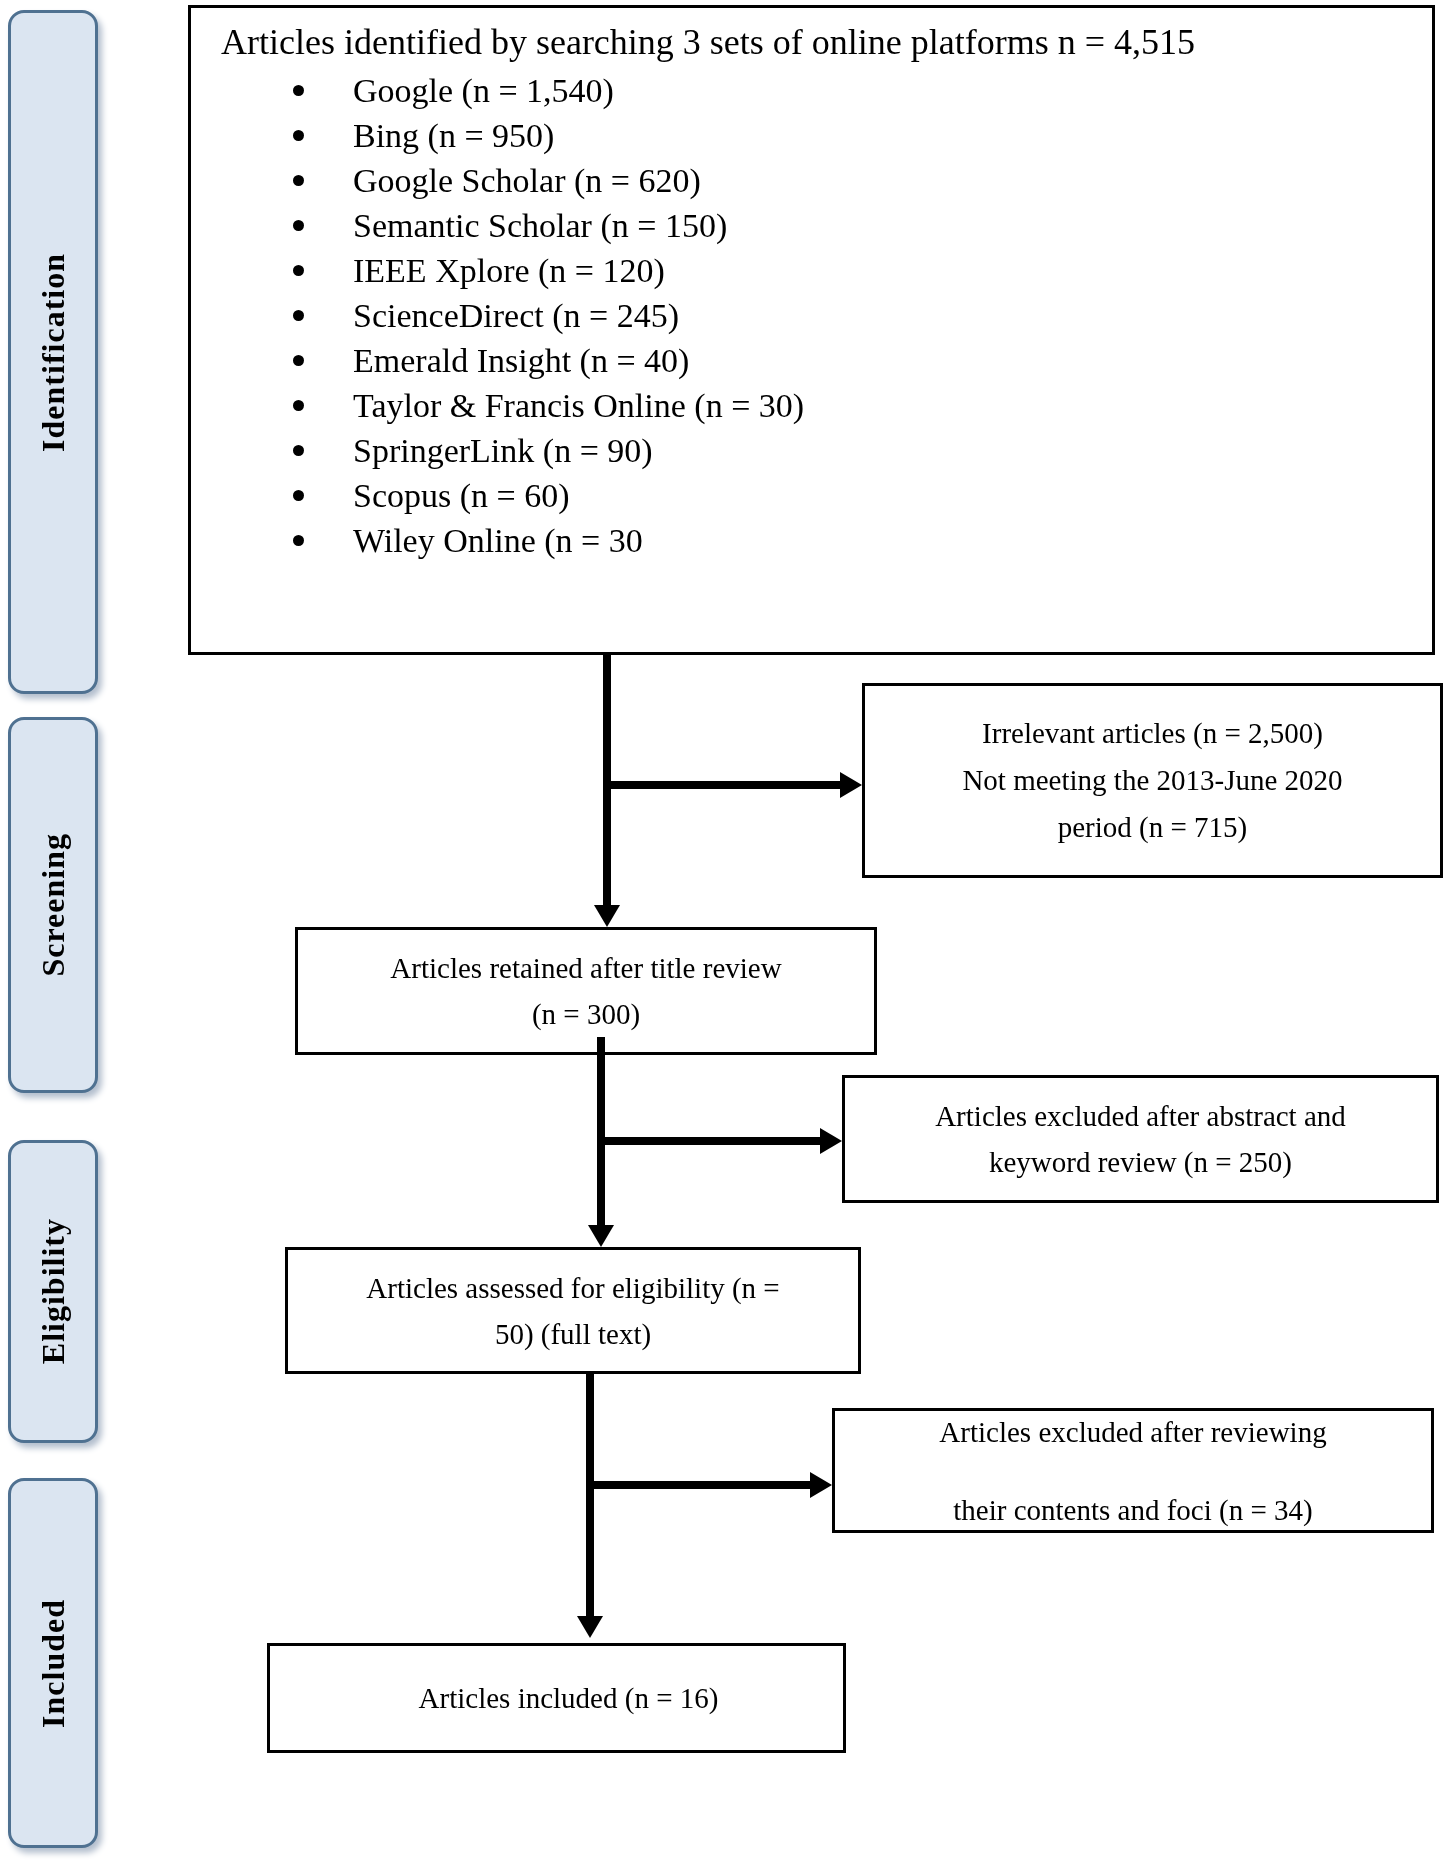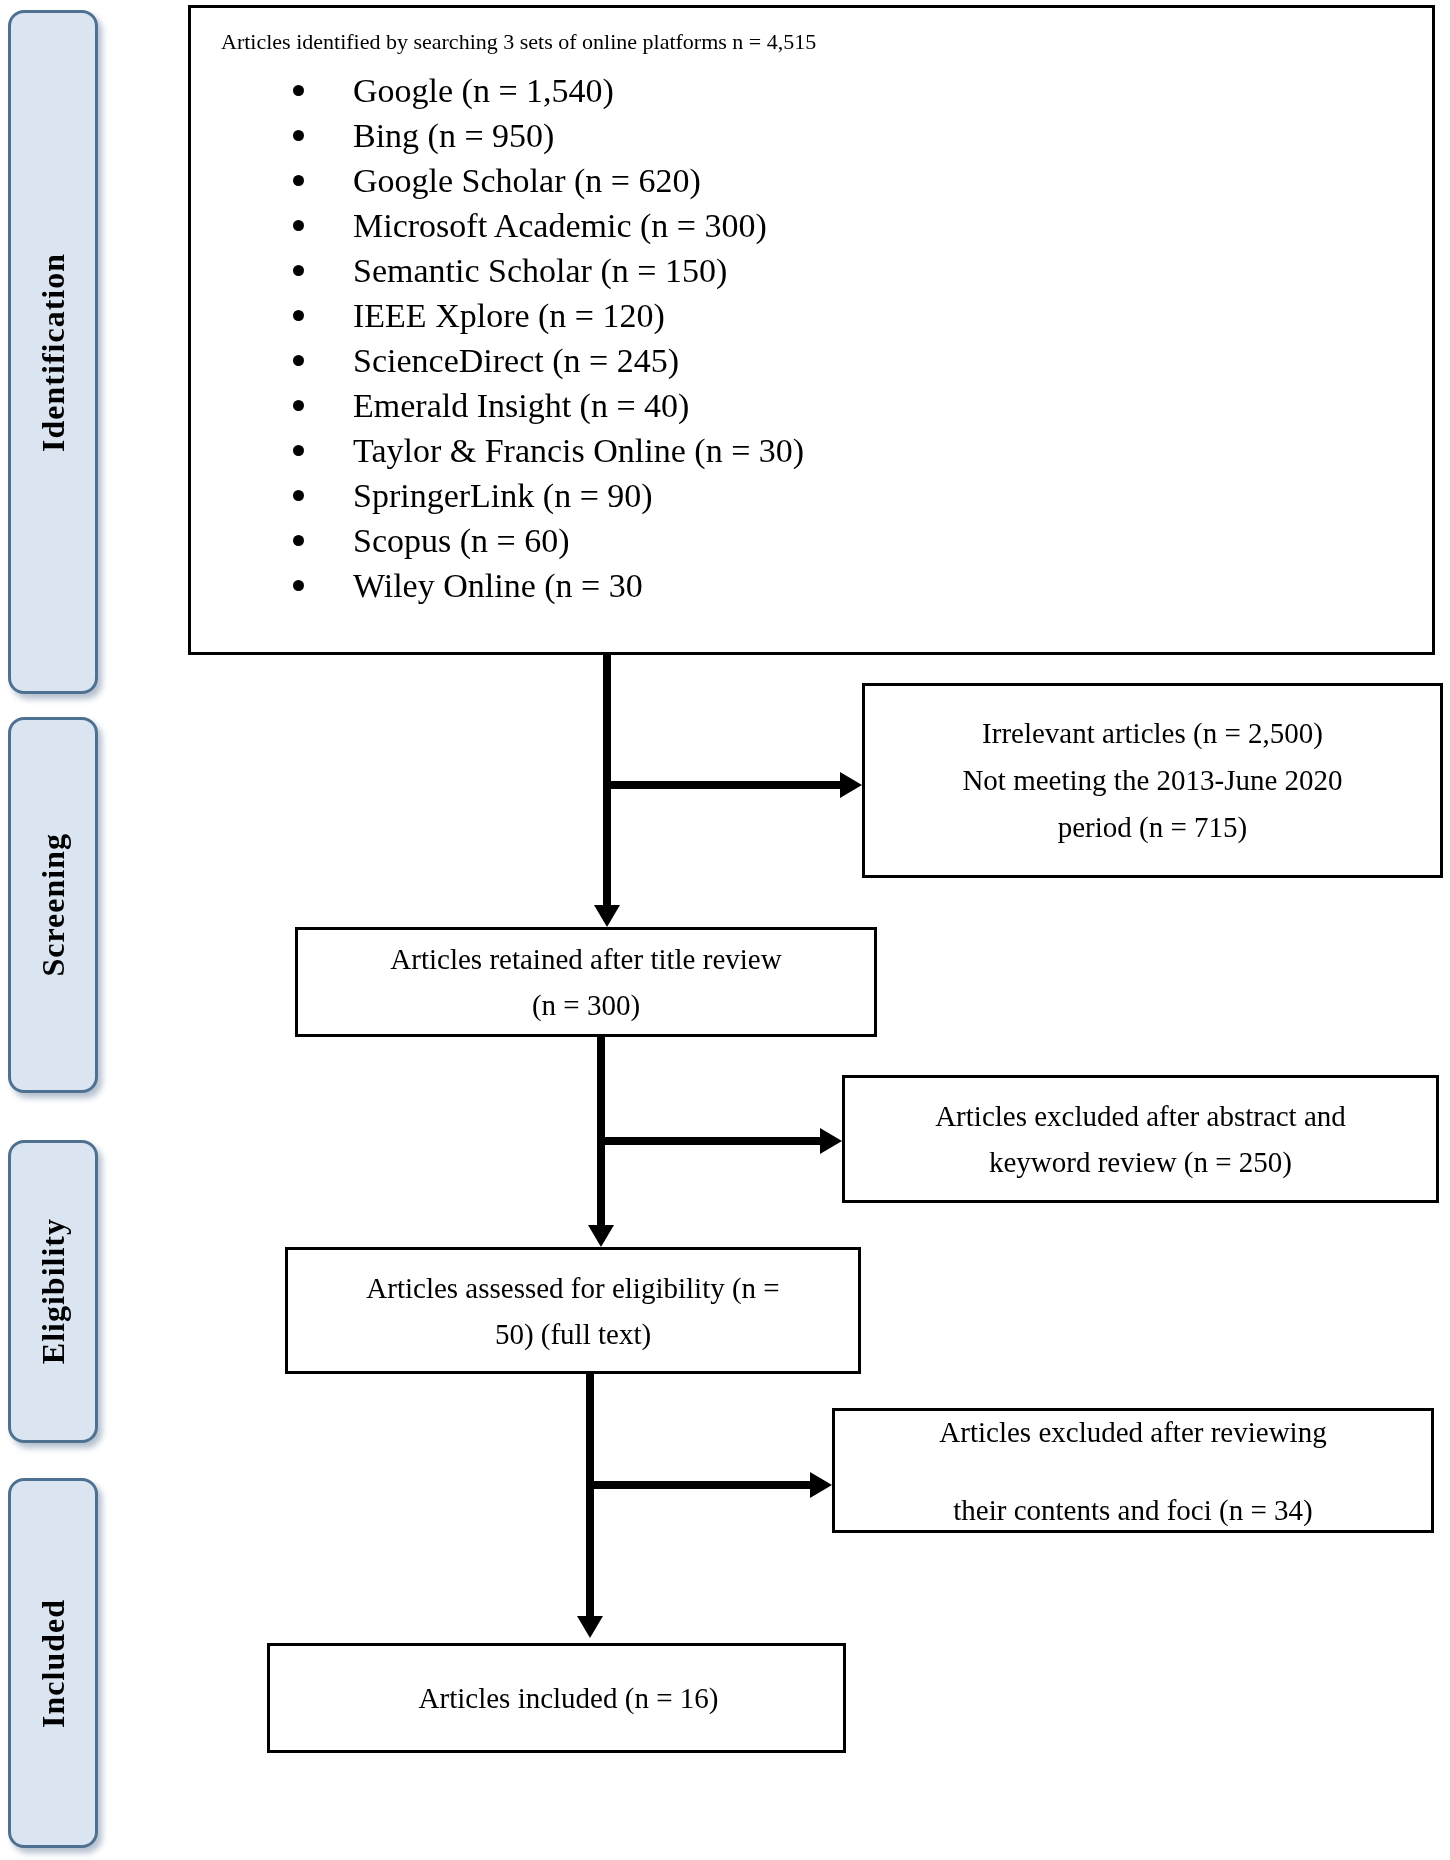--- a/index.html
+++ b/index.html
@@ -40,21 +40,21 @@
     text-align:left;
   }
   .fbox .line{display:block;}
   
   #box-identified{
     justify-content:flex-start;align-items:stretch;
     text-align:left;
   }
   #box-identified .title{
     margin:16px 0 0 30px;
-    font-size:22px;line-height:36px;
+    font-size:36px;line-height:36px;
   }
   #box-identified ul{
     list-style:none;margin:8px 0 0 0;padding:0;
   }
   #box-identified li{
     height:45px;
     display:flex;align-items:center;
     padding-left:102px;
     font-size:34px;
   }
@@ -107,24 +107,20 @@
       <li>
           <span class="dot"></span>
           <span>Bing (n = 950)</span>
         </li>
       <li>
           <span class="dot"></span>
           <span>Google Scholar (n = 620)</span>
         </li>
       <li>
           <span class="dot"></span>
-          <span>Microsoft Academic (n = 300)</span>
-        </li>
-      <li>
-          <span class="dot"></span>
           <span>Semantic Scholar (n = 150)</span>
         </li>
       <li>
           <span class="dot"></span>
           <span>IEEE Xplore (n = 120)</span>
         </li>
       <li>
           <span class="dot"></span>
           <span>ScienceDirect (n = 245)</span>
         </li>
@@ -156,21 +152,21 @@
 
   <div class="hline" style="left:607px;top:781px;width:235px;"></div>
   <div class="arrow-right" style="left:840px;top:772px;"></div>
 
   <div class="fbox" style="left:862px;top:683px;width:581px;height:195px;line-height:47px;">
     <span class="line">Irrelevant articles (n = 2,500)</span>
     <span class="line">Not meeting the 2013-June 2020</span>
     <span class="line">period (n = 715)</span>
   </div>
 
-  <div class="fbox" style="left:295px;top:927px;width:582px;height:110px;">
+  <div class="fbox" style="left:295px;top:927px;width:582px;height:128px;">
     <span class="line">Articles retained after title review</span>
     <span class="line">(n = 300)</span>
   </div>
 
   <div class="vline" style="left:597px;top:1037px;height:190px;"></div>
   <div class="arrow-down" style="left:588px;top:1225px;"></div>
 
   <div class="hline" style="left:601px;top:1137px;width:221px;"></div>
   <div class="arrow-right" style="left:820px;top:1128px;"></div>
 

